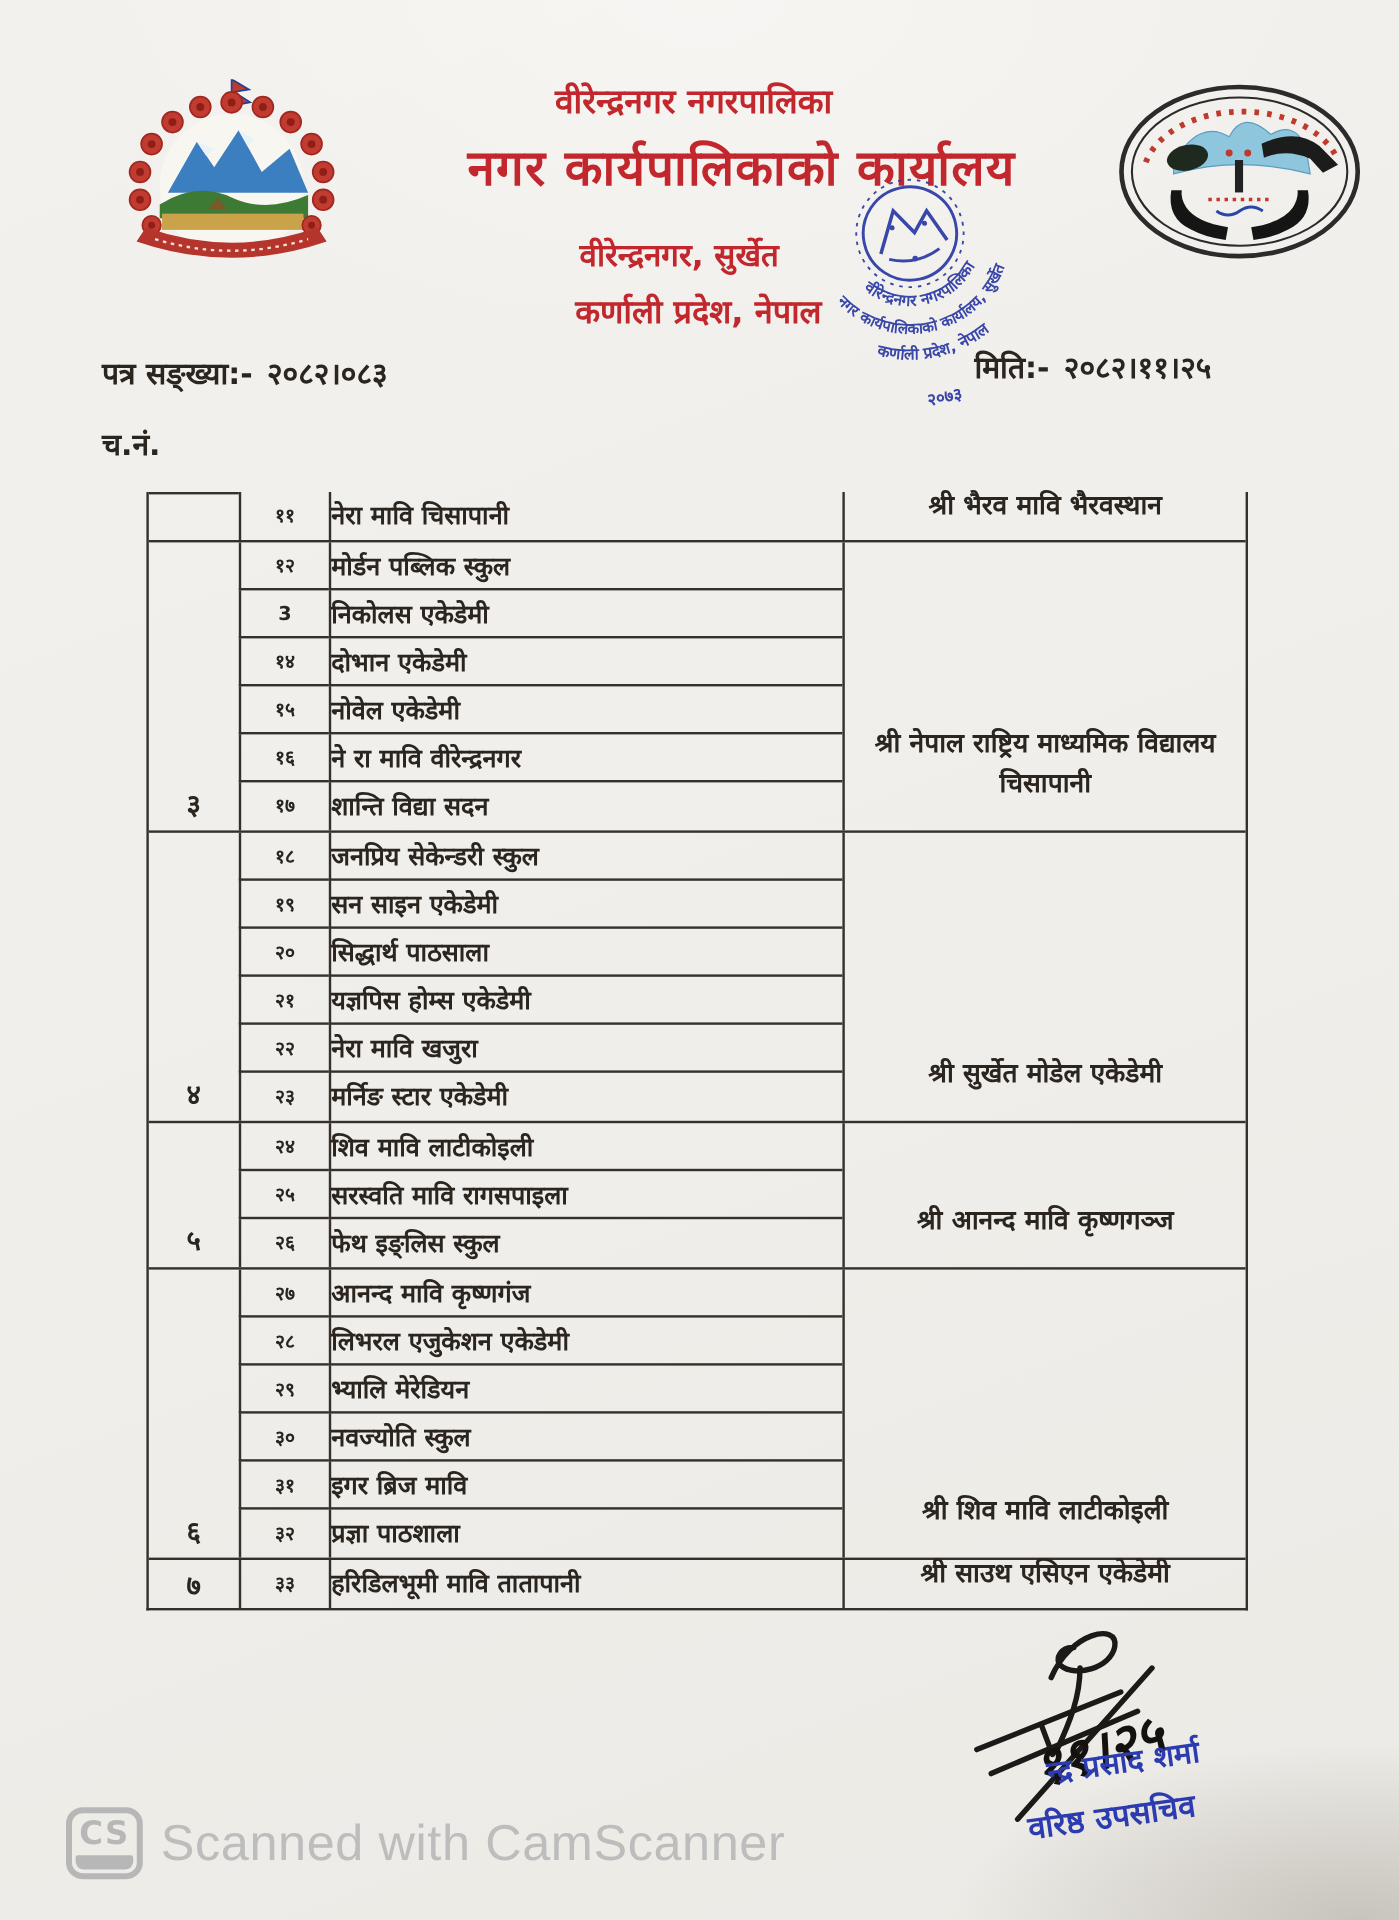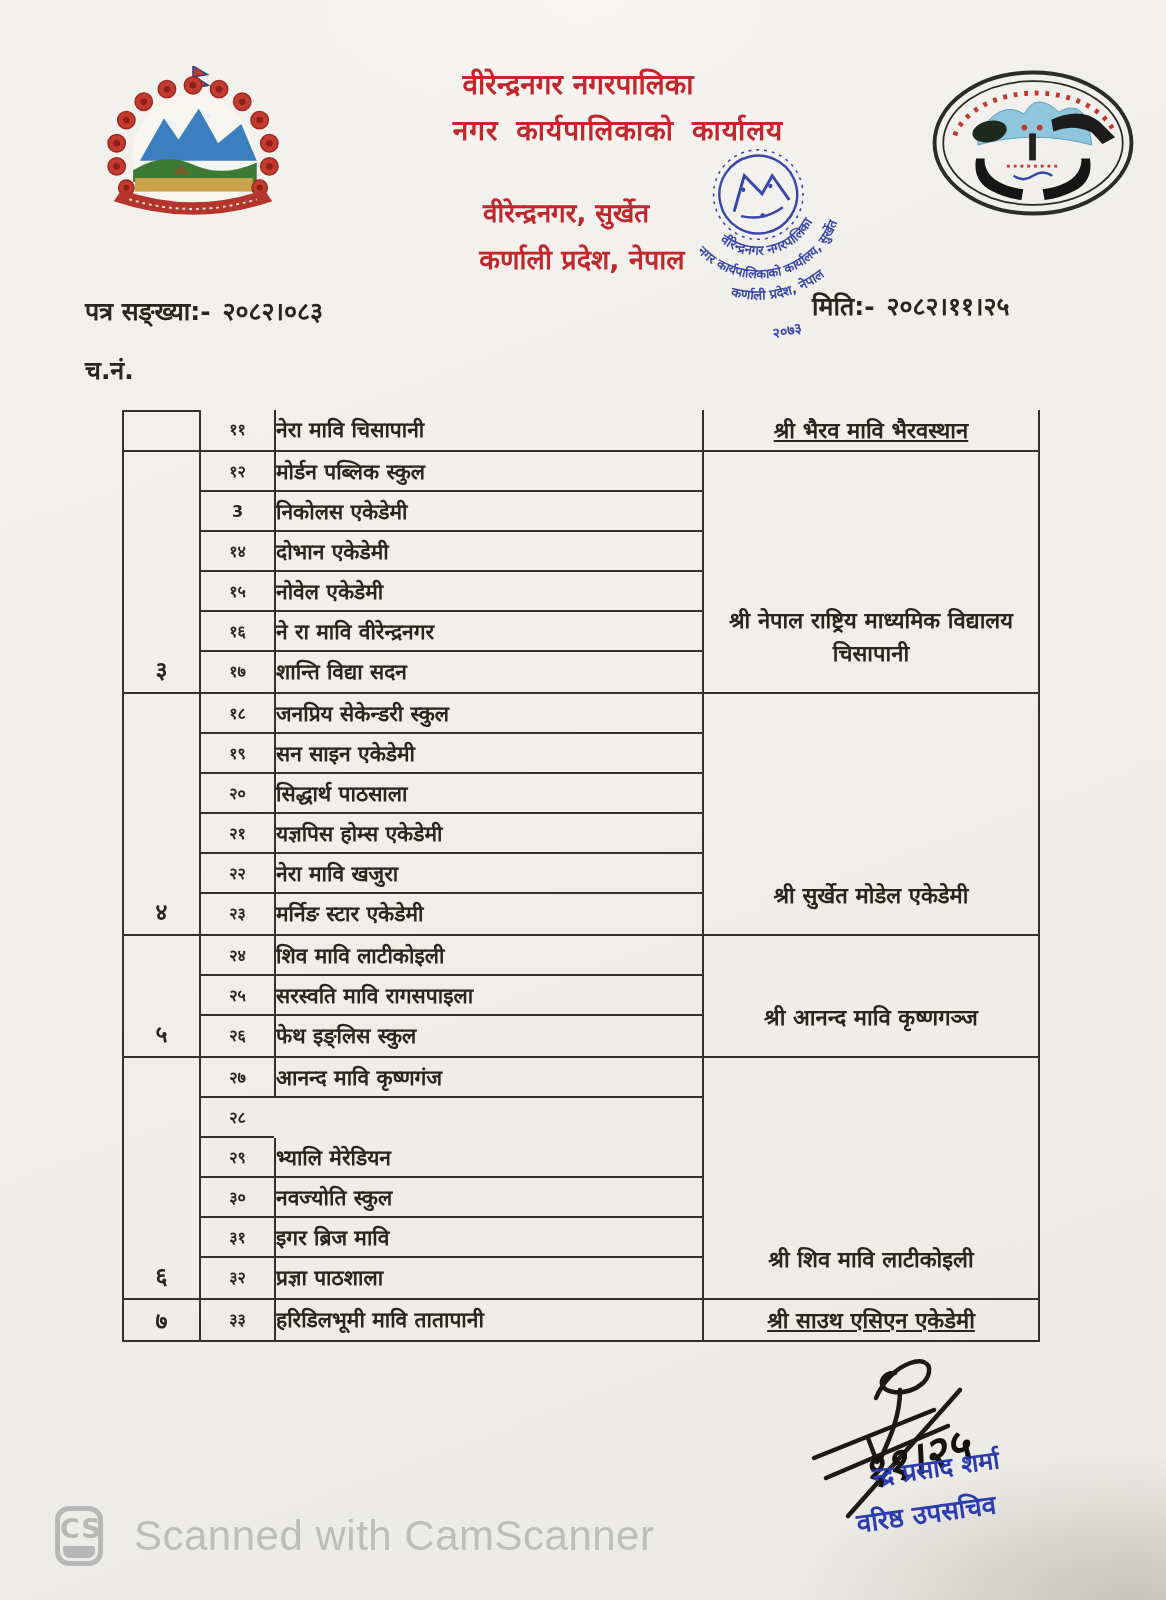--- a/index.html
+++ b/index.html
@@ -16,21 +16,21 @@
     font-family:"DejaVu Sans",sans-serif;color:var(--ink);
     background:
       radial-gradient(ellipse 480px 210px at 97% 100%, rgba(122,115,105,0.32), rgba(122,115,105,0) 70%),
       radial-gradient(ellipse 900px 500px at 50% 0%, rgba(255,255,255,0.35), rgba(255,255,255,0) 60%),
       linear-gradient(160deg,#f3f1ed 0%,#f0eeea 55%,#ecEAe5 100%);
   }
   .abs{position:absolute;}
   
   .hline{position:absolute;transform:translateX(-50%);color:var(--red);font-weight:700;white-space:nowrap;}
   .h1{left:578px;top:64px;font-size:28px;}
-  .h2{left:618px;top:110px;font-size:28px;letter-spacing:1px;font-family:Liberation Mono, monospace;}
+  .h2{left:618px;top:110px;font-size:41px;letter-spacing:1px;}
   .h3{left:566px;top:194px;font-size:26px;}
   .h4{left:582px;top:240px;font-size:27px;}
   
   .meta{position:absolute;font-size:25px;font-weight:700;color:var(--ink);white-space:nowrap;}
   .letter{left:85px;top:293px;}
   .date{left:812px;top:288px;}
   .chno{left:85px;top:352px;}
   .meta .lab{margin-right:12px;}
   
   .sheet-table{
@@ -40,33 +40,33 @@
   .block{display:grid;grid-template-columns:75px 75px 428px 1fr;grid-auto-rows:40px;border-bottom:2.5px solid var(--line);}
   .block:last-child{border-bottom:none;}
   .cell{box-sizing:border-box;}
   .sn,.nm{border-left:2px solid var(--line);border-bottom:2px solid var(--line);line-height:40px;font-size:21px;font-weight:600;white-space:nowrap;overflow:visible;}
   .sn{grid-column:2;text-align:center;font-size:16px;}
   .nm{grid-column:3;}
   .lr{border-bottom:none;}
   .gcell{grid-column:1;display:flex;align-items:flex-end;justify-content:center;padding-bottom:7px;font-size:23px;font-weight:700;}
   .acell{grid-column:4;border-left:2px solid var(--line);display:flex;flex-direction:column;justify-content:flex-end;align-items:center;
          padding-bottom:22px;font-size:22px;font-weight:600;text-align:center;line-height:1.5;white-space:nowrap;}
-  .vcenter{justify-content:center;padding-bottom:0;text-decoration:underline;}
+  .vcenter{justify-content:flex-end;padding-bottom:12px;}
   .gc-center{align-items:center;padding-bottom:0;}
   .g1{grid-row:1/span 1;} .g3{grid-row:1/span 3;} .g6{grid-row:1/span 6;}
   .first-block .gcell{border-top:2.5px solid var(--line);}
   
   .stamp{left:662px;top:140px;width:214px;height:210px;transform:rotate(-12deg);opacity:.93;}
   
   .sig-svg{left:780px;top:1340px;width:270px;height:205px;}
   .sig-blue{position:absolute;color:var(--sigblue);font-weight:700;white-space:nowrap;transform:rotate(-8deg);}
   .sig-name{left:872px;top:1450px;font-size:25px;}
   .sig-title{left:856px;top:1495px;font-size:26px;}
   
-  .cs-badge{left:55px;top:1506px;width:48px;height:60px;border:5px solid var(--gray);border-radius:14px;box-sizing:border-box;position:absolute;}
+  .cs-badge{left:55px;top:1506px;width:64px;height:60px;border:5px solid var(--gray);border-radius:14px;box-sizing:border-box;position:absolute;}
   .cs-badge .cs-txt{display:block;text-align:center;font-size:27px;font-weight:700;color:var(--gray);margin-top:2px;letter-spacing:1px;}
   .cs-badge .strip{position:absolute;left:3px;right:3px;bottom:3px;height:12px;background:var(--gray);border-radius:2px 2px 7px 7px;}
   .cs-text{left:134px;top:1512px;position:absolute;font-family:"Liberation Sans",sans-serif;font-size:42px;color:#bdbdbd;letter-spacing:.5px;white-space:nowrap;}
 </style>
 </head>
 <body>
 
 <div class="page">
 
   <svg class="abs" style="left:96px;top:66px" width="194" height="170" viewBox="0 0 200 176">
@@ -233,20 +233,21 @@
     </div>
 
     <div class="block">
       <div class="cell gcell g6">६</div>
       <div class="cell acell g6">
         <div>श्री शिव मावि लाटीकोइली</div>
       </div>
       <div class="cell sn">२७</div>
       <div class="cell nm">आनन्द मावि कृष्णगंज</div>
       <div class="cell sn">२८</div>
+      <div class="cell nm">लिभरल एजुकेशन एकेडेमी</div>
       <div class="cell sn">२९</div>
       <div class="cell nm">भ्यालि मेरेडियन</div>
       <div class="cell sn">३०</div>
       <div class="cell nm">नवज्योति स्कुल</div>
       <div class="cell sn">३१</div>
       <div class="cell nm">इगर ब्रिज मावि</div>
       <div class="cell sn lr">३२</div>
       <div class="cell nm lr">प्रज्ञा पाठशाला</div>
     </div>
 

